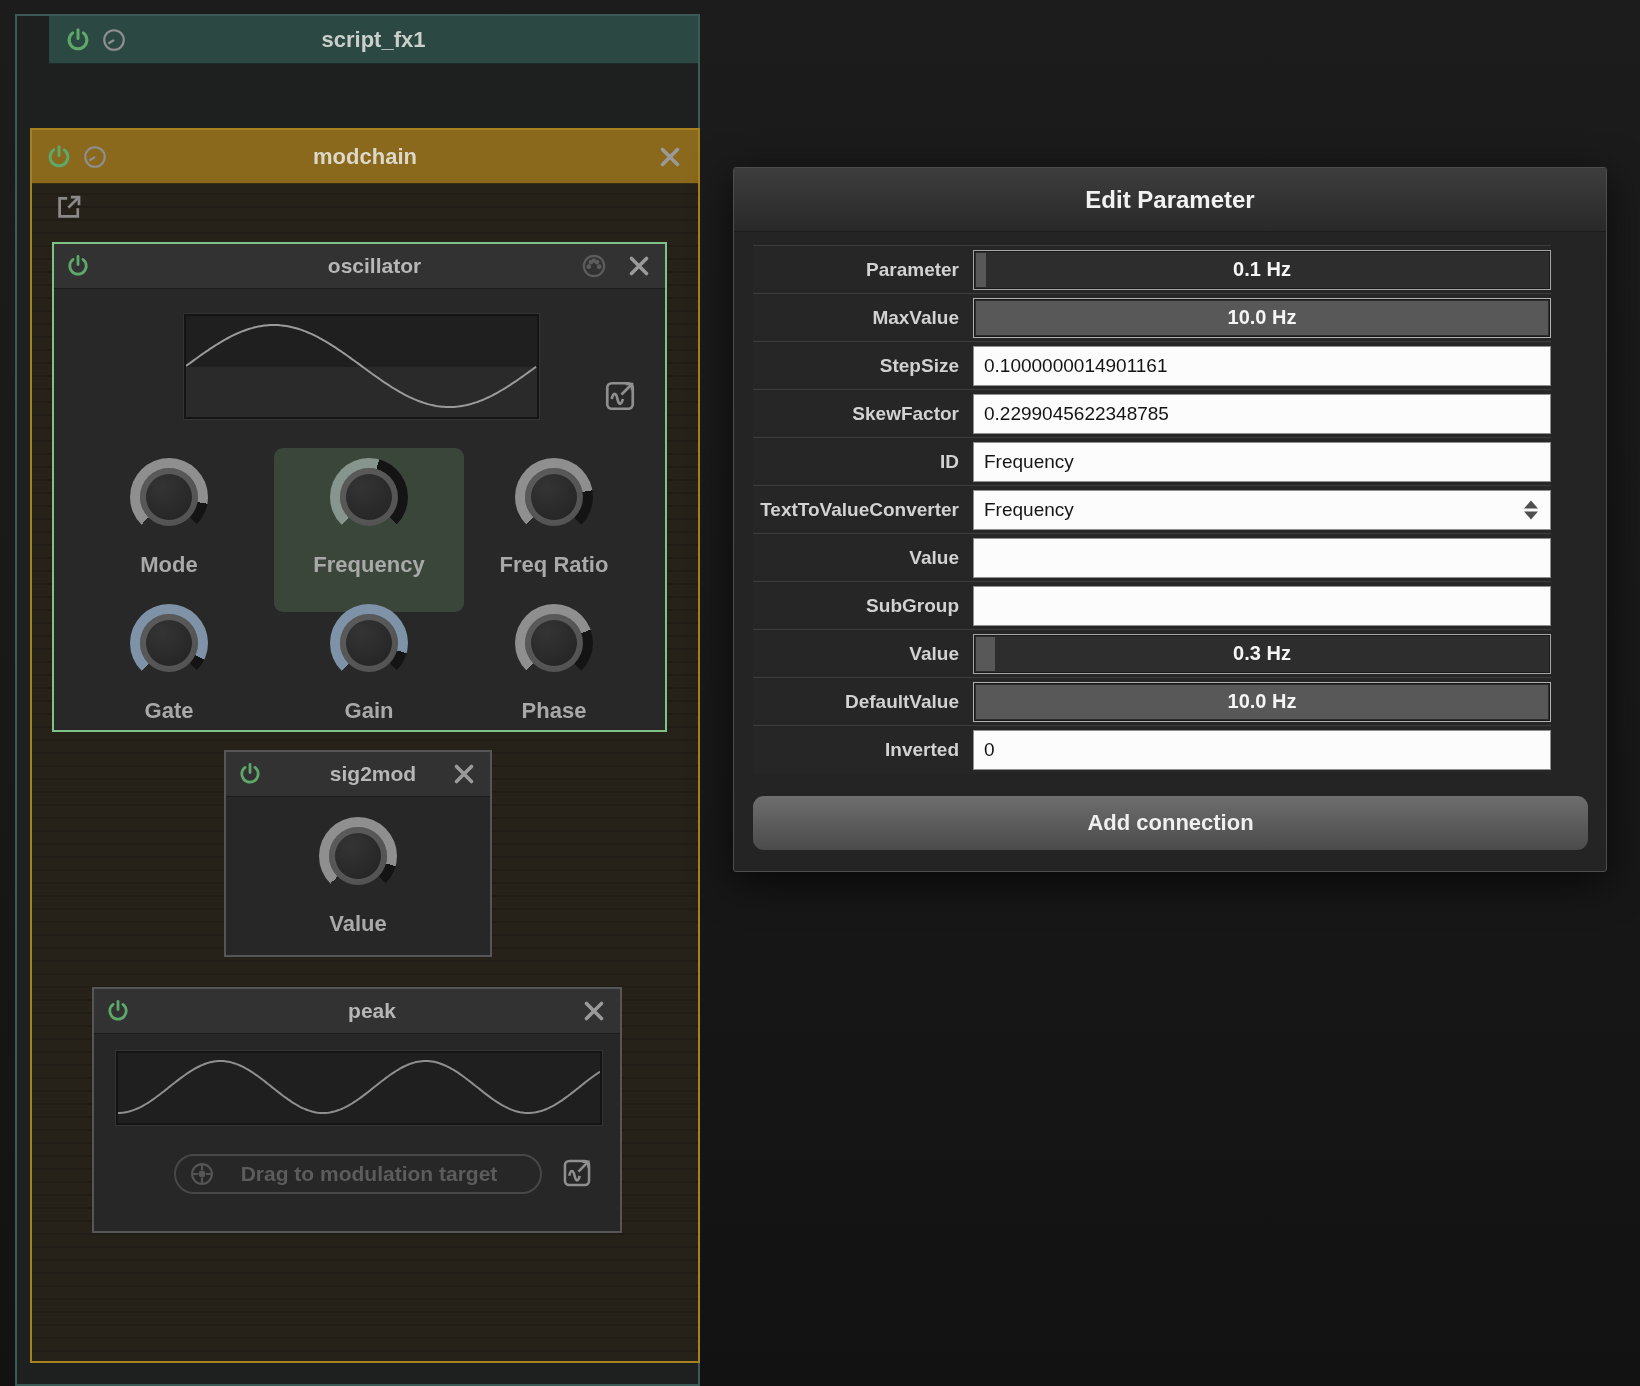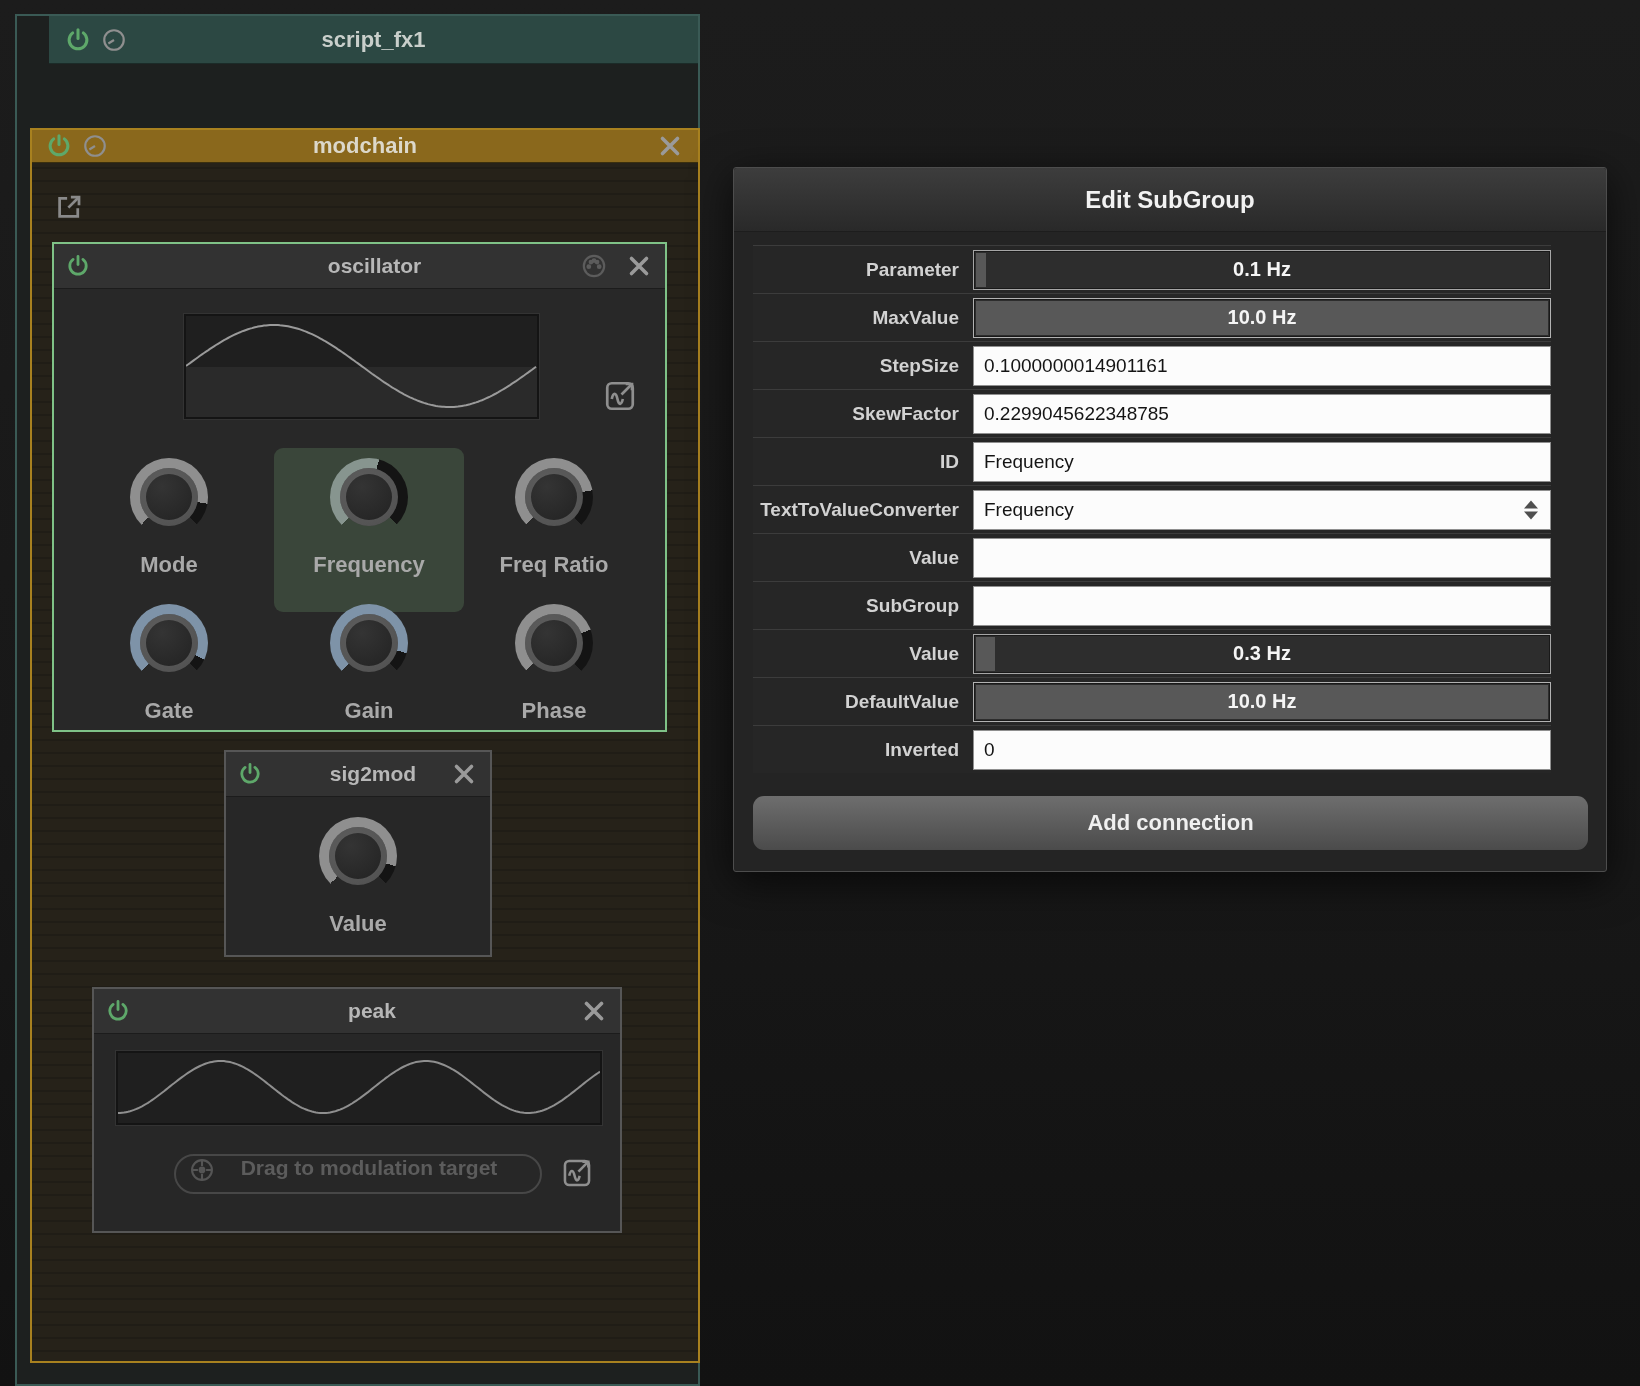--- a/index.html
+++ b/index.html
@@ -16,21 +16,21 @@
   #script-header{position:absolute;left:0;top:0;right:0;height:48px;
     background:#2c4843;border-bottom:1px solid #1b2b28;margin-left:32px;}
   .hdr-title{position:absolute;left:0;right:0;top:0;bottom:0;display:flex;align-items:center;justify-content:center;
     font-weight:700;font-size:22px;color:#c9cfcb;}
   .hdr-ico{position:absolute;top:50%;transform:translateY(-50%);}
   .ico{display:block;}
 
   #modchain-node{position:absolute;left:30px;top:128px;width:670px;height:1235px;
     border:2px solid #a8811f;
     background:repeating-linear-gradient(180deg,#262219 0 11px,#201d16 11px 13px);}
-  #modchain-header{position:absolute;left:0;top:0;right:0;height:33px;background:#8a681c;border-bottom:1px solid #3a2f0e;}
+  #modchain-header{position:absolute;left:0;top:0;right:0;height:54px;background:#8a681c;border-bottom:1px solid #3a2f0e;}
   #modchain-header .hdr-title{color:#dcd8ca;}
 
   .x-btn{color:#9a9a9a;}
   .dim{opacity:.45;}
   .pow{color:#5ea86a;}
   .dial{color:#8f8f8f;}
 
   #export-icon{position:absolute;left:22px;top:62px;color:#8a8a8a;}
 
   #osc-node{position:absolute;left:50px;top:240px;width:615px;height:490px;
@@ -63,21 +63,21 @@
 
   #sig2mod-node{position:absolute;left:222px;top:748px;width:268px;height:207px;
     background:#272727;border:2px solid #565656;}
   #sig2mod-body{position:absolute;left:0;top:46px;right:0;bottom:0;display:flex;align-items:center;justify-content:center;}
   #sig2mod-body .knob-cell{position:static;padding-top:0;height:auto;}
 
   #peak-node{position:absolute;left:90px;top:985px;width:530px;height:246px;
     background:#272727;border:2px solid #565656;}
   #peak-wavebox{left:22px;top:62px;width:486px;height:74px;}
   #peak-pill{position:absolute;left:80px;top:165px;width:368px;height:40px;border:2px solid #474747;border-radius:21px;
-    display:flex;color:#5c5c5c;font-weight:700;font-size:21px;}
+    display:flex;align-items:center;color:#5c5c5c;font-weight:700;font-size:21px;}
   #peak-pill .pill-label{flex:1;text-align:center;padding-right:18px;}
   #peak-target{margin-left:12px;color:#555;}
   #peak-dragmod{left:466px;top:167px;}
 
   
   #dialog{position:absolute;left:733px;top:167px;width:874px;height:705px;
     background:#242424;border:1px solid #4d4d4d;border-radius:3px;
     box-shadow:0 10px 40px rgba(0,0,0,.65);}
   #dialog-title{position:absolute;left:0;top:0;right:0;height:64px;
     background:linear-gradient(180deg,#3d3d3d,#292929);
@@ -308,21 +308,21 @@
             <rect x="3.5" y="3.5" width="17" height="17" rx="3"></rect>
             <path d="M6.5 14c1-4.5 2.8-4.5 3.8 0s2.6 4 3.6 0"></path>
             <path d="m13 11 7-7"></path>
             <path d="M15.8 4H20v4.2"></path>
           </svg>
       </span>
     </div>
   </div>
 
   <div id="dialog">
-    <div id="dialog-title">Edit SubGroup</div>
+    <div id="dialog-title">Edit Parameter</div>
     <div id="dialog-rows">
         <div class="p-row">
           <div class="p-label">Parameter</div>
           <div class="p-fieldwrap">
             <div class="p-slider">
               <div class="p-fill" style="width: calc(2.4% - 4px);"></div>
               <span class="p-slider-text">0.1 Hz</span>
             </div>
           </div>
         </div>

